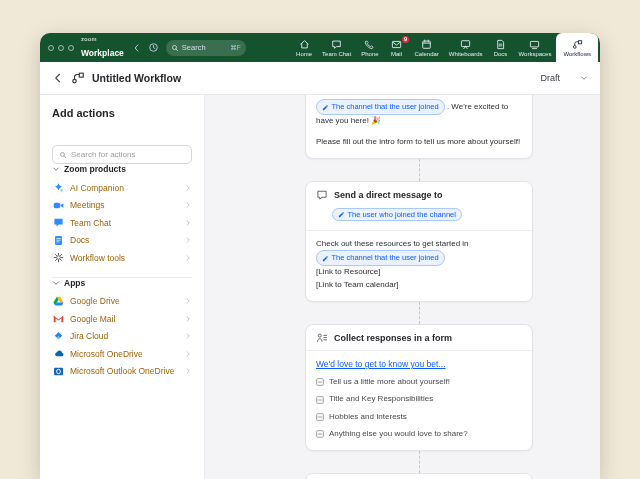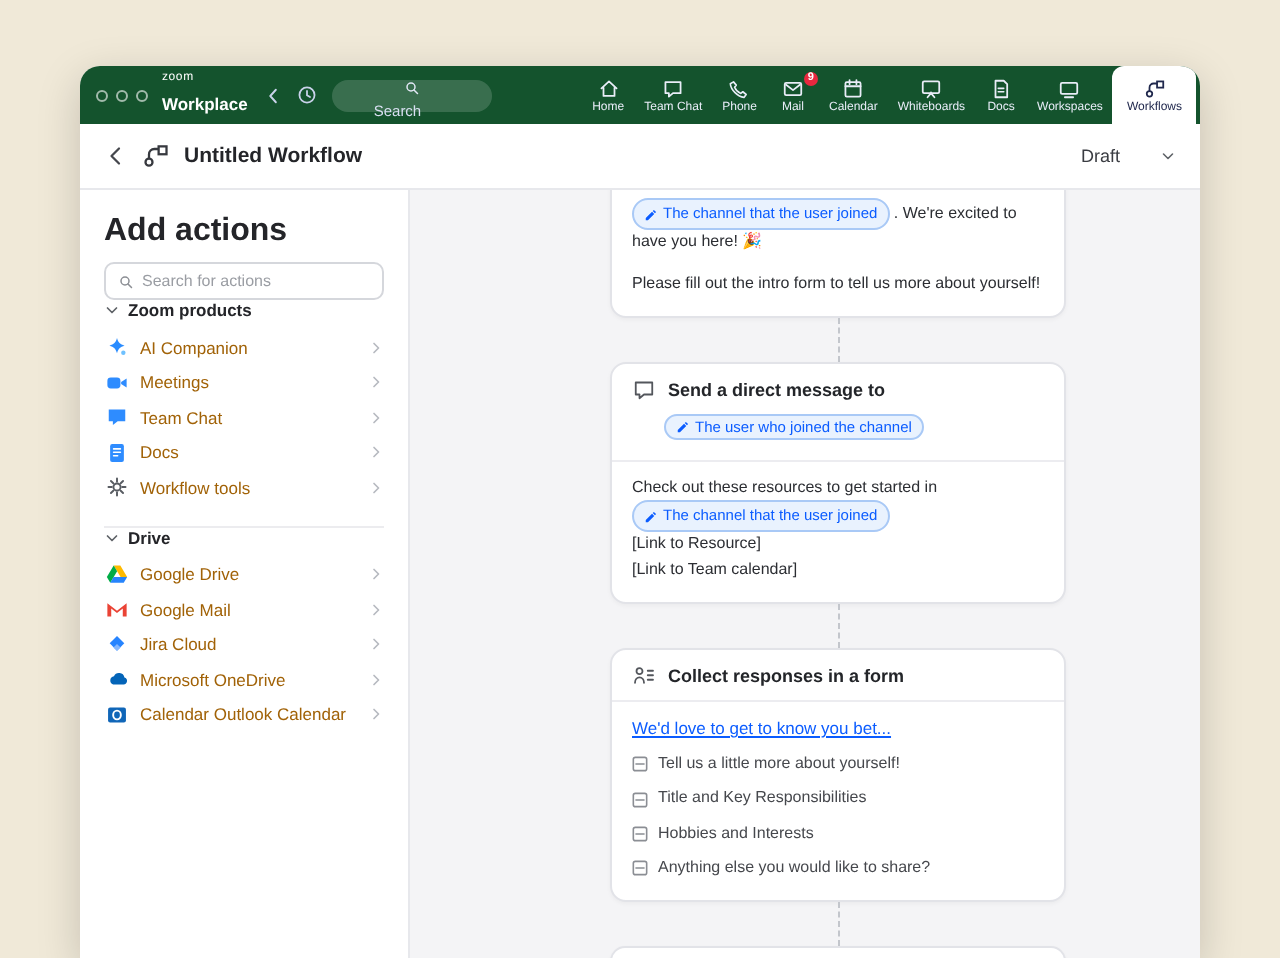--- a/index.html
+++ b/index.html
@@ -11,21 +11,21 @@
 
   
   .topnav { height:29px; background:#14532d; display:flex; align-items:center; padding-left:8px; flex:0 0 auto; }
   .tl-group { display:flex; gap:4px; margin-right:7px; }
   .tl { width:6px; height:6px; border:1px solid rgba(255,255,255,.6); border-radius:50%; }
   .logo { color:#fff; line-height:1; margin-right:8px; white-space:nowrap; }
   .logo .z { display:block; font-size:6px; margin-bottom:1px; letter-spacing:.3px; }
   .logo .w { font-size:8.5px; font-weight:bold; }
   .nav-ctrl { display:flex; align-items:center; gap:6px; color:#c9d2ea; margin-right:7px; }
   .search { width:80px; height:16px; background:rgba(255,255,255,.16); border-radius:8px;
-            display:flex; align-items:center; padding:0 5px; gap:3px; color:#e3e8f6;flex-direction:column; }
+            display:flex; align-items:center; padding:0 5px; gap:3px; color:#e3e8f6; }
   .search input { background:transparent; border:none; outline:none; color:#e3e8f6; font-size:7.5px; width:38px; }
   .search input::placeholder { color:#d9dff2; }
   .search .kbd { font-size:6.5px; color:#b9c2de; margin-left:auto; }
   .nav-items { display:flex; margin-left:auto; align-items:flex-end; height:100%; padding-right:2px; }
   .nav-item { display:flex; flex-direction:column; align-items:center; justify-content:center;
               height:100%; padding:0 5px; color:#e9edf8; min-width:26px; cursor:pointer; }
   .nav-item .nav-lb { font-size:6px; margin-top:1px; white-space:nowrap; }
   .nav-item.active { background:#fff; color:#20284d; border-radius:6px 6px 0 0; padding:0 7px; }
   .ic-wrap { position:relative; display:flex; }
   .badge { position:absolute; top:-3px; right:-7px; background:#e8283f; color:#fff; font-size:5.5px;
@@ -34,21 +34,21 @@
   
   .header { height:33px; background:#fff; border-bottom:1px solid #e7e8ec; display:flex; align-items:center;
             padding:0 12px; gap:7px; flex:0 0 auto; }
   .header .title { font-size:10.5px; font-weight:bold; color:#242529; }
   .hdr-ic { color:#45474d; display:flex; }
   .status { margin-left:auto; display:flex; align-items:center; gap:20px; font-size:9px; color:#3a3c42; cursor:pointer; }
 
   
   .app-body { flex:1; display:flex; min-height:0; }
   .sidebar { width:165px; flex:0 0 auto; border-right:1px solid #e7e8ec; padding:10px 12px; background:#fff; }
-  .sb-title { font-size:16px; font-weight:bold; color:#242529; margin:2px 0 6px; }
+  .sb-title { font-size:11px; font-weight:bold; color:#242529; margin:2px 0 26px; }
   .sb-search { height:19px; border:1px solid #d5d7dc; border-radius:5px; display:flex; align-items:center;
                padding:0 6px; gap:4px; color:#8b8e94; }
   .sb-search input { border:none; outline:none; font-size:8px; flex:1; min-width:0; color:#333; }
   .sb-search input::placeholder { color:#9a9da3; }
   .sec-head { display:flex; align-items:center; gap:4px; margin-top:0; color:#3c3e44; cursor:pointer; }
   .sec-head .lb { font-size:8.5px; font-weight:bold; color:#242529; }
   .sec-items { margin-top:5px; }
   .sb-item { display:flex; align-items:center; gap:6px; height:17.5px; color:#a16207; cursor:pointer; }
   .sb-item .lb { font-size:8.5px; white-space:nowrap; }
   .sb-item .chev { margin-left:auto; color:#b7bac0; display:flex; }
@@ -312,21 +312,21 @@
               </span>
           </div>
         </div>
 
         <hr class="sb-divider">
 
         <div class="sec-head">
           <svg width="8" height="8" viewBox="0 0 16 16">
               <path d="M3.5 6 8 10.5 12.5 6" fill="none" stroke="#5f6368" stroke-width="1.7" stroke-linecap="round" stroke-linejoin="round"></path>
             </svg>
-          <span class="lb">Drive</span>
+          <span class="lb">Apps</span>
         </div>
         <div class="sec-items">
           <div class="sb-item">
             <span class="sb-ic">
                 <svg width="11" height="10" viewBox="0 0 16 14">
                   <polygon points="5.6,0.8 10.4,0.8 15.4,9.2 10.6,9.2" fill="#ffba00"></polygon>
                   <polygon points="5.6,0.8 0.6,9.2 3.1,13.4 8.1,5" fill="#00ac47"></polygon>
                   <polygon points="3.1,13.4 12.9,13.4 15.4,9.2 5.5,9.2" fill="#2684fc"></polygon>
                 </svg>
               </span>
@@ -377,21 +377,21 @@
                 </svg>
               </span>
           </div>
           <div class="sb-item">
             <span class="sb-ic">
                 <svg width="11" height="11" viewBox="0 0 16 16">
                   <rect x="1.5" y="2.5" width="13" height="11" rx="1.5" fill="#1066b8"></rect>
                   <ellipse cx="8" cy="8" rx="2.8" ry="3.2" fill="none" stroke="#fff" stroke-width="1.4"></ellipse>
                 </svg>
               </span>
-            <span class="lb">Calendar Outlook Calendar</span>
+            <span class="lb">Microsoft Outlook OneDrive</span>
             <span class="chev">
                 <svg width="8" height="8" viewBox="0 0 16 16">
                   <path d="M6 3.5 10.5 8 6 12.5" fill="none" stroke="currentColor" stroke-width="1.7" stroke-linecap="round" stroke-linejoin="round"></path>
                 </svg>
               </span>
           </div>
         </div>
       </aside>
 
       <main class="canvas">
@@ -494,21 +494,21 @@
                   </span>
                 <span>Hobbies and Interests</span>
               </div>
               <div class="q-row">
                 <span class="q-ic">
                     <svg width="8" height="8" viewBox="0 0 12 12">
                       <rect x="1" y="1" width="10" height="10" rx="1.5" fill="none" stroke="currentColor" stroke-width="1.2"></rect>
                       <path d="M3 6h6" stroke="currentColor" stroke-width="1.2" stroke-linecap="round"></path>
                     </svg>
                   </span>
-                <span>Anything else you would like to share?</span>
+                <span>Anything else you would love to share?</span>
               </div>
             </div>
           </div>
 
           <div class="connector"></div>
 
           <div class="card">
             <div class="card-head">
               
               

